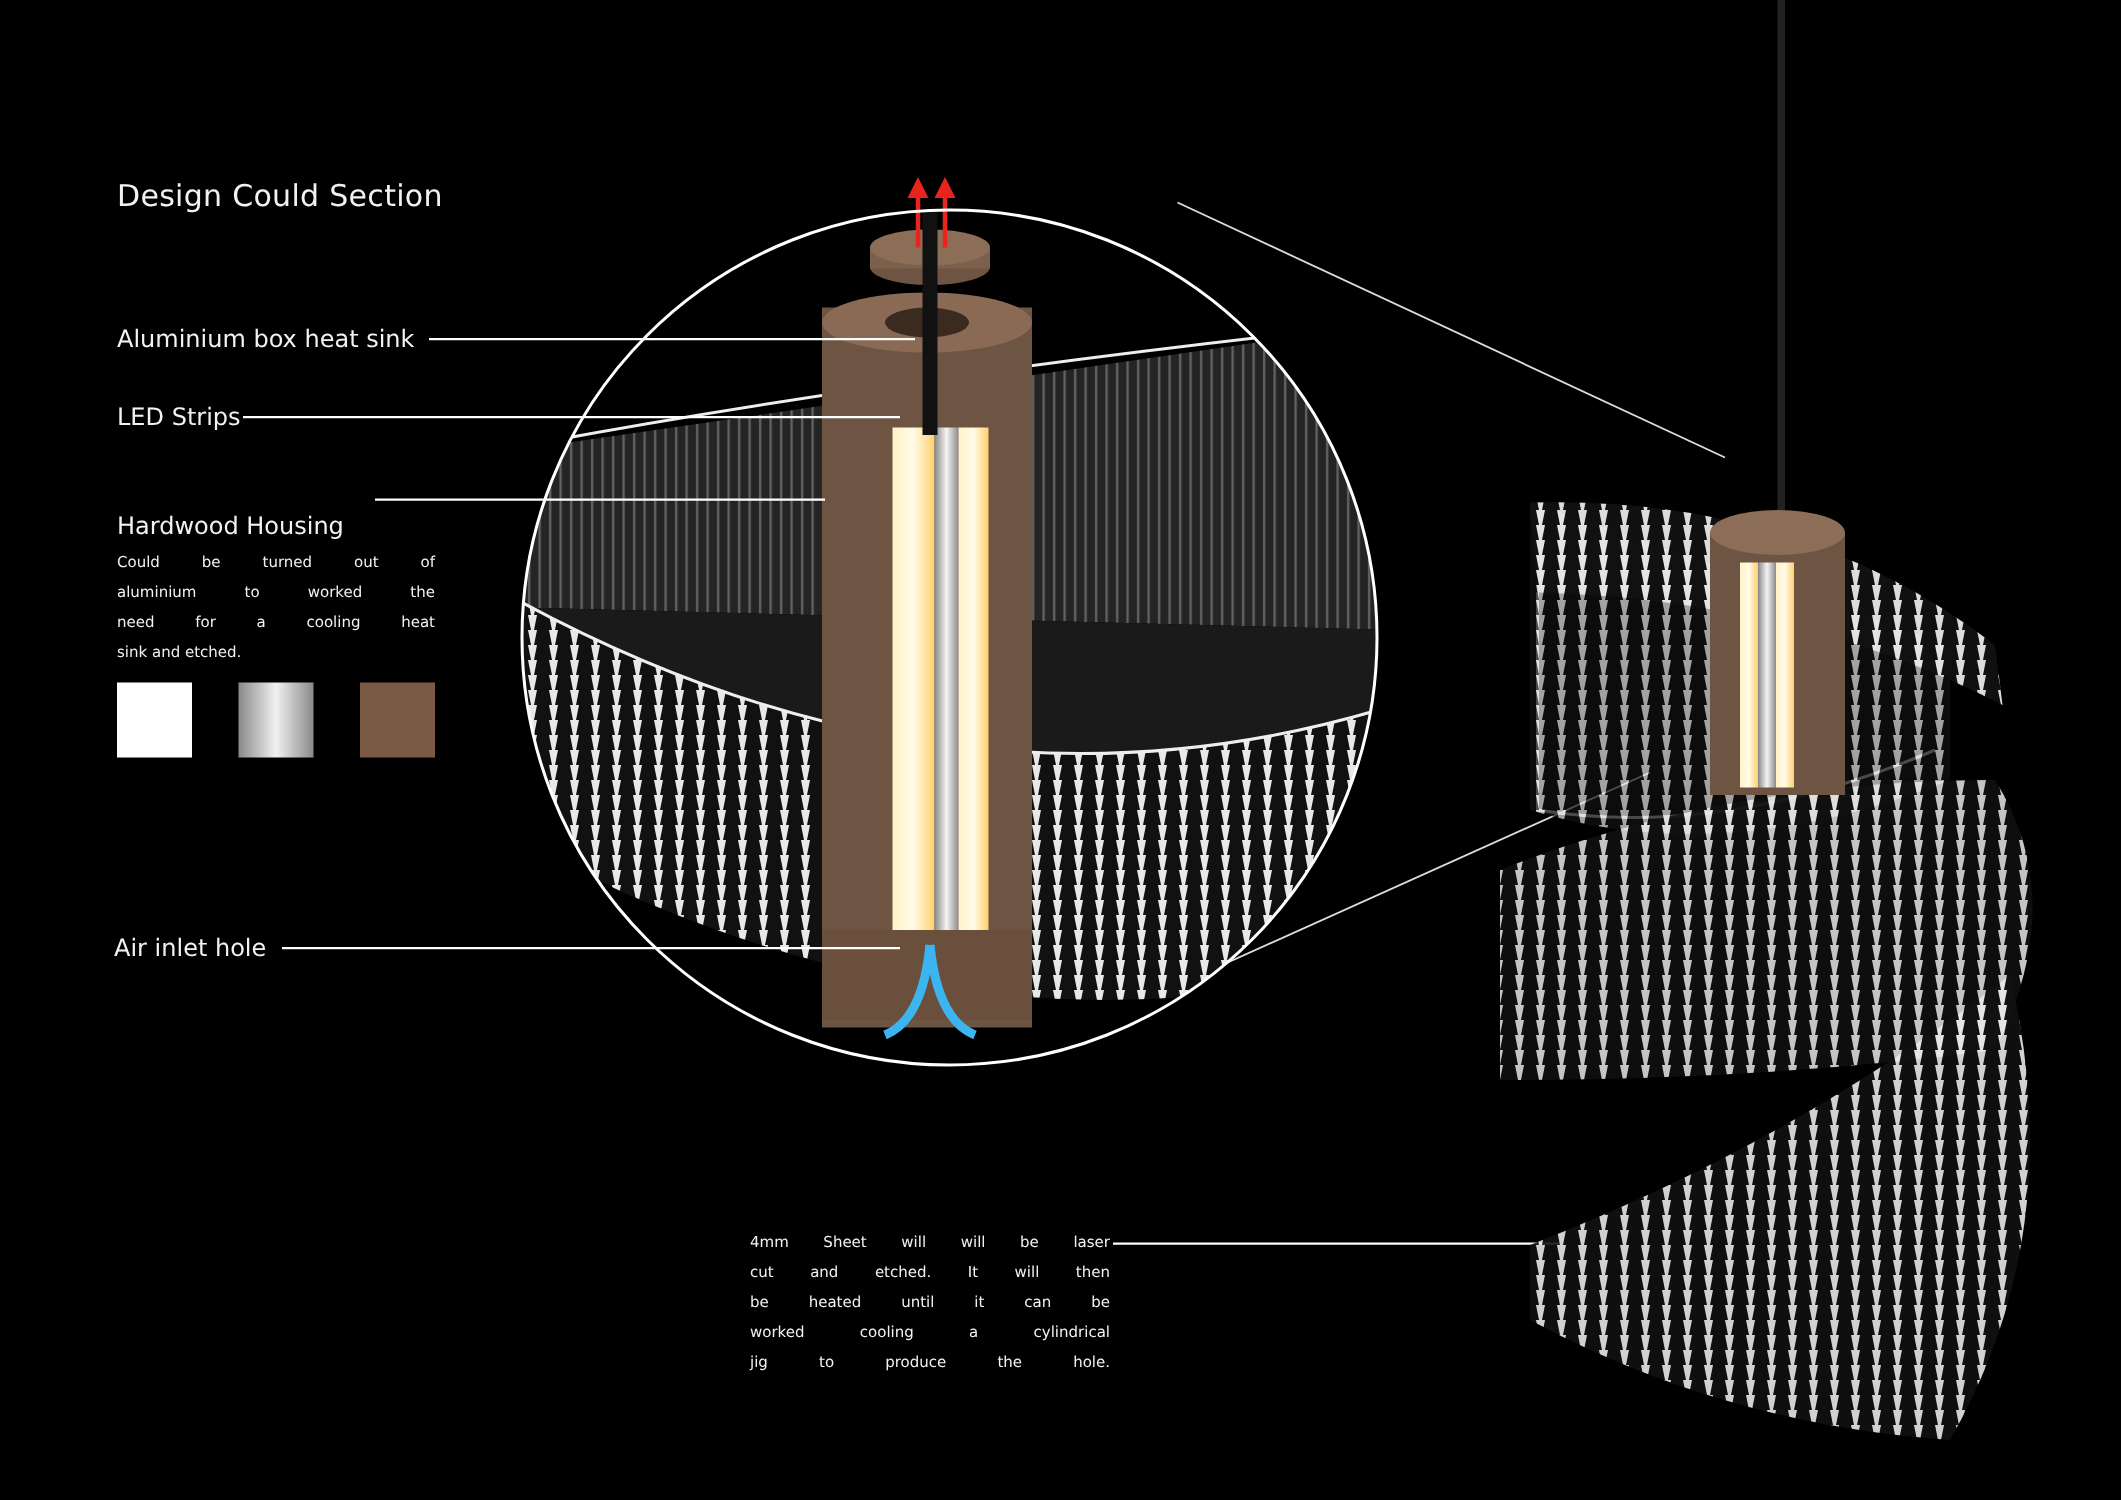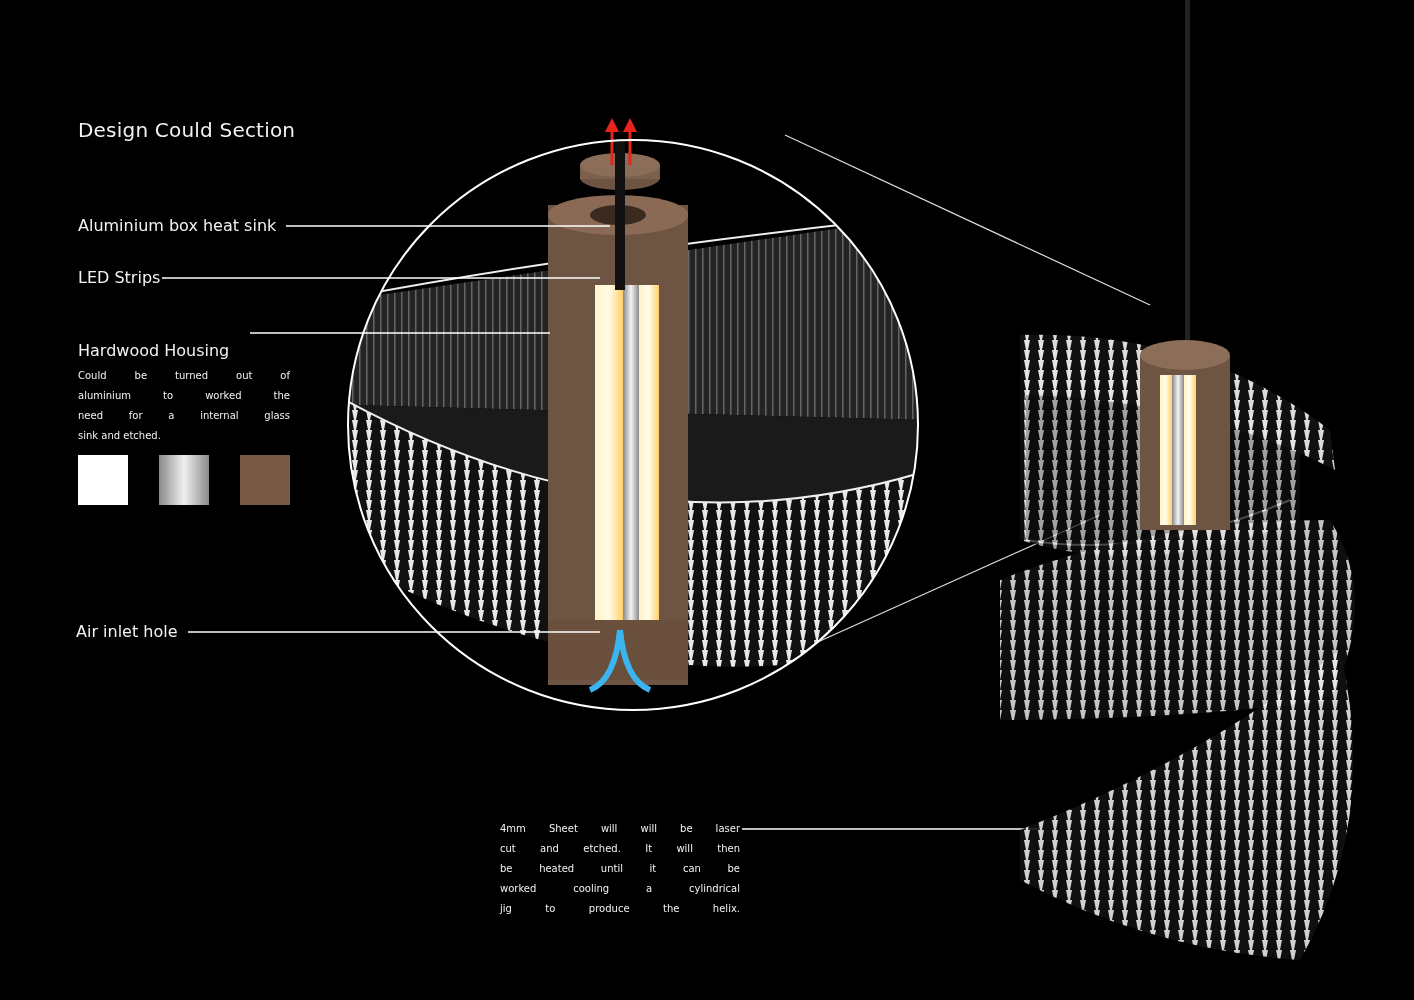--- a/index.html
+++ b/index.html
@@ -99,29 +99,29 @@
 
 <div class="abs title">Design Could Section</div>
 
 <div class="abs label" style="left:78px;top:216px;">Aluminium box heat sink</div>
 <div class="abs label" style="left:78px;top:268px;">LED Strips</div>
 <div class="abs label" style="left:78px;top:323px;margin-top:18px;">Hardwood  Housing</div>
 
 <div class="abs para" style="left:78px;top:366px;width:212px;">
   <div>Could be turned out of</div>
   <div>aluminium to worked the</div>
-  <div>need for  a internal glass</div>
+  <div>need for  a cooling heat</div>
   <div style="text-align-last:left;">sink and etched.</div>
 </div>
 
 <div class="abs swatch" style="left:78px;background:#ffffff;"></div>
 <div class="abs swatch" style="left:159px;background:linear-gradient(90deg,#8a8a8a,#f0f0f0,#8a8a8a);"></div>
 <div class="abs swatch" style="left:240px;background:#7a5a45;"></div>
 
 <div class="abs label" style="left:76px;top:622px;">Air inlet hole</div>
 
 <div class="abs para" style="left:500px;top:819px;width:240px;">
   <div>4mm Sheet will will be laser</div>
   <div>cut and etched. It will then</div>
   <div>be heated until it can be</div>
   <div>worked cooling a cylindrical</div>
-  <div>jig to produce the helix.</div>
+  <div>jig to produce the hole.</div>
 </div>
 
 </body></html>

